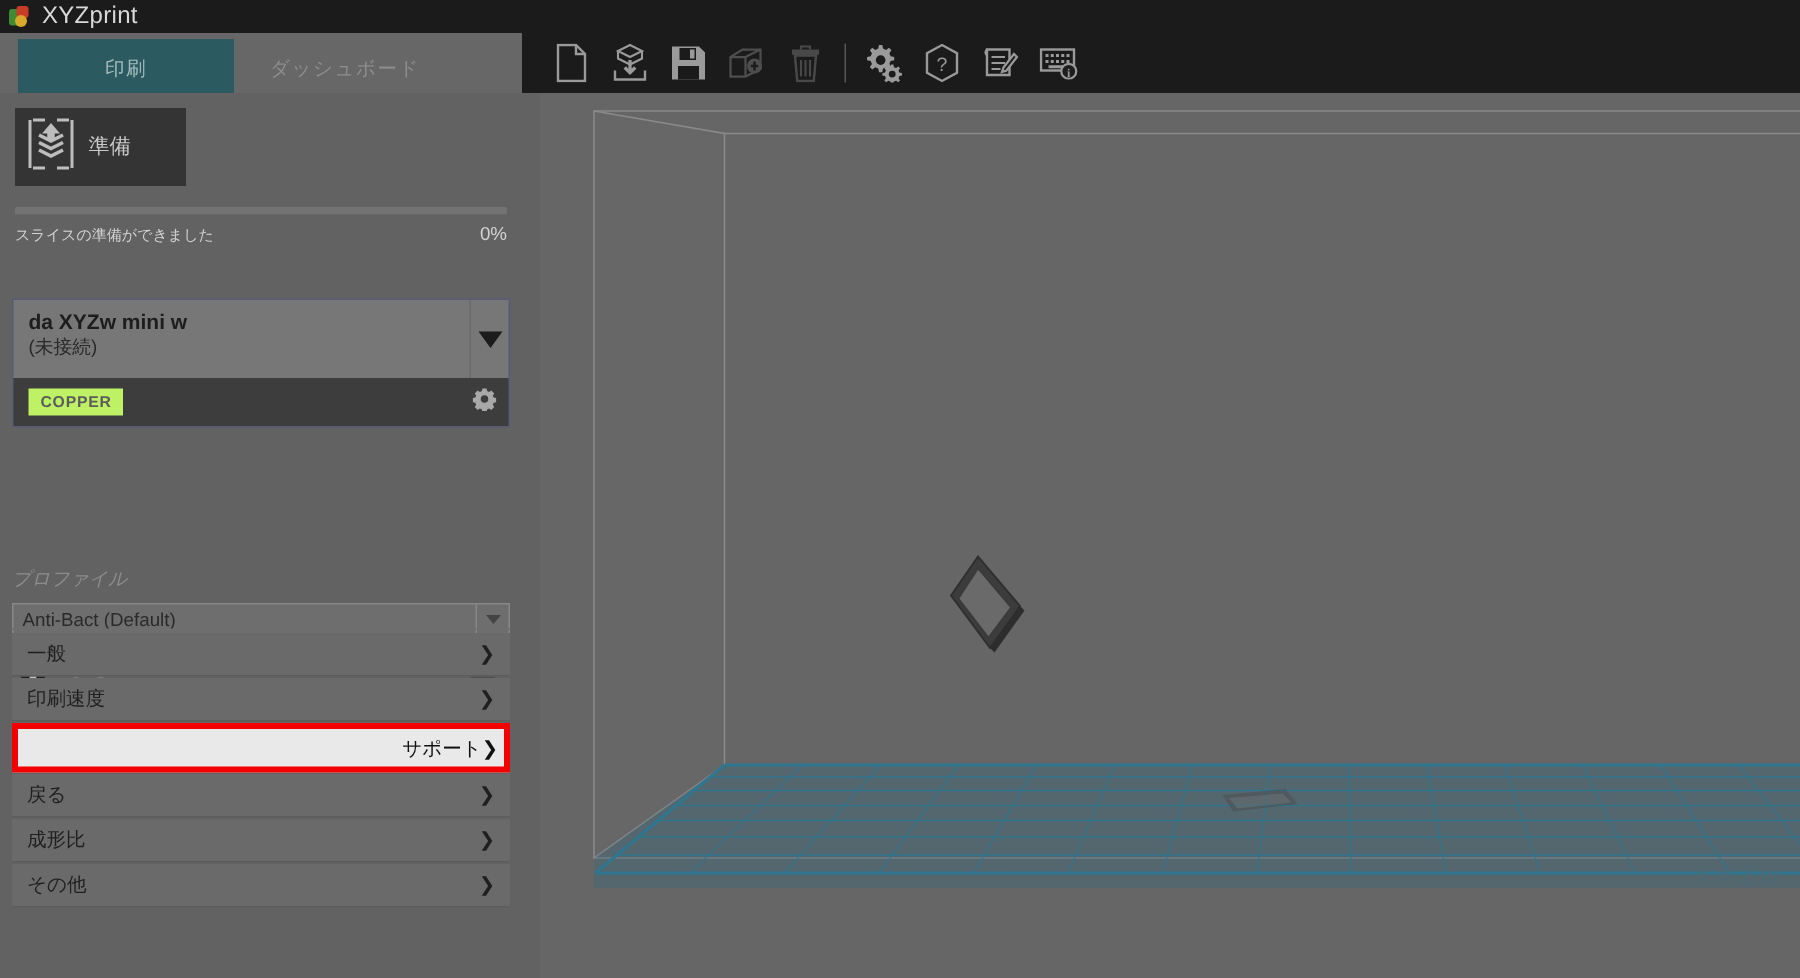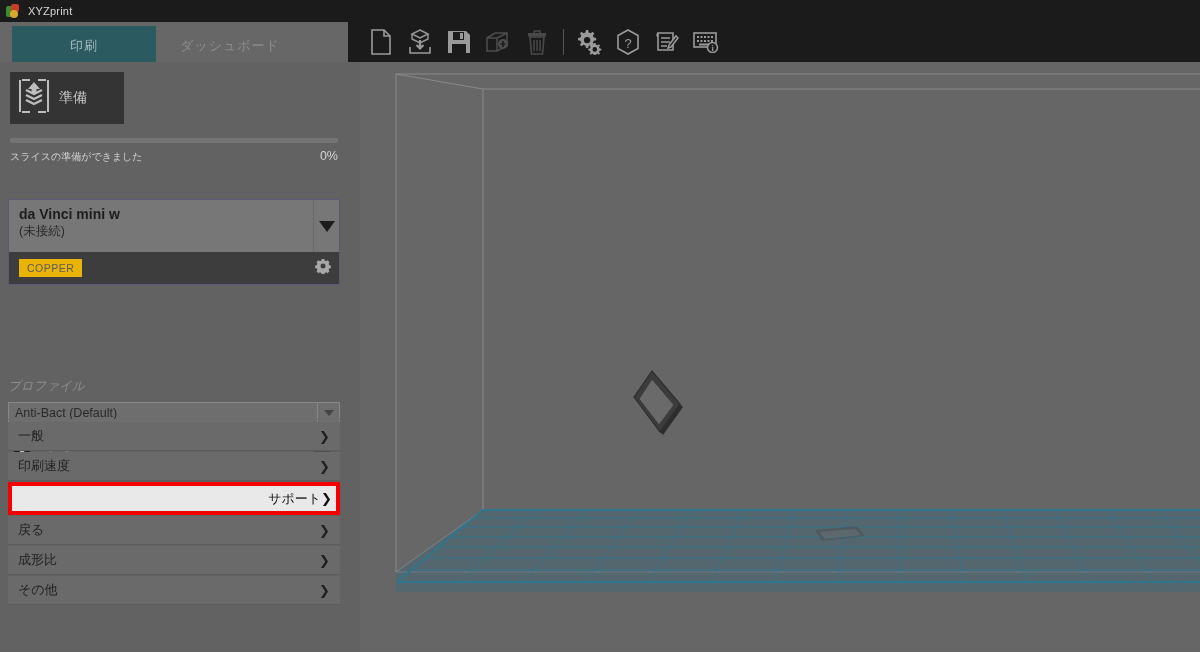--- a/index.html
+++ b/index.html
@@ -15,21 +15,21 @@
   .titlebar {
     position: absolute; left: 0; top: 0; width: 1200px; height: 22px;
     background: #1b1b1b; display: flex; align-items: center; padding-left: 6px;
   }
   .app-icon { width: 14px; height: 14px; position: relative; flex: 0 0 auto; }
   .app-icon .sq { position: absolute; border-radius: 2px; }
   .app-icon .a { left:0; top:2px; width:9px; height:11px; background:#3d8b33; }
   .app-icon .b { left:5px; top:0px; width:8px; height:8px; background:#c83c28; }
   .app-icon .c { left:4px; top:6px; width:8px; height:8px; background:#d9a92b; border-radius:50%; }
   .title-text {
-    color: #d8d8d8; font-size: 11px; margin-left: 8px; letter-spacing: .2px;
+    color: #d8d8d8; font-size: 16px; margin-left: 8px; letter-spacing: .2px;
   }
 
   
   .tabstrip {
     position: absolute; left: 0; top: 22px; width: 1200px; height: 40px;
     background: #676767;
   }
   .tabstrip .black-fill {
     position: absolute; left: 348px; top: 0; width: 852px; height: 40px;
     background: #1b1b1b;
@@ -101,21 +101,21 @@
   }
   .caret-down {
     width: 0; height: 0; border-left: 8px solid transparent;
     border-right: 8px solid transparent; border-top: 11px solid #1c1c1c;
   }
   .printer-mat {
     height: 32px; background: #3d3d3d; display: flex; align-items: center;
     padding: 0 8px 0 10px;
   }
   .mat-badge {
-    background: #eab308; color: #5c5c5c; font-size: 10.5px; font-weight: normal;
+    background: #bef264; color: #5c5c5c; font-size: 10.5px; font-weight: bold;
     padding: 3px 8px; letter-spacing: .5px;
   }
   .mat-gear { margin-left: auto; }
 
   
   .profile-label {
     position: absolute; left: 8px; top: 316px; font-size: 12.5px; color: #8d8d8d; font-style: italic;
   }
   .profile-select {
     position: absolute; left: 8px; top: 340px; width: 332px; height: 21px;
@@ -308,21 +308,21 @@
       <div class="progress-track"></div>
       <div class="progress-row">
         <span class="txt">スライスの準備ができました</span>
         <span class="pct">0%</span>
       </div>
     </div>
 
     <div class="printer-box">
       <div class="printer-main">
         <div class="printer-names">
-          <div class="n1">da Vinci mini w</div>
+          <div class="n1">da XYZw mini w</div>
           <div class="n2">(未接続)</div>
         </div>
         <div class="printer-caret">
           <span class="caret-down"></span>
         </div>
       </div>
       <div class="printer-mat">
         <span class="mat-badge">COPPER</span>
         <span class="mat-gear">
           <svg width="16" height="16" viewBox="0 0 16 16">

